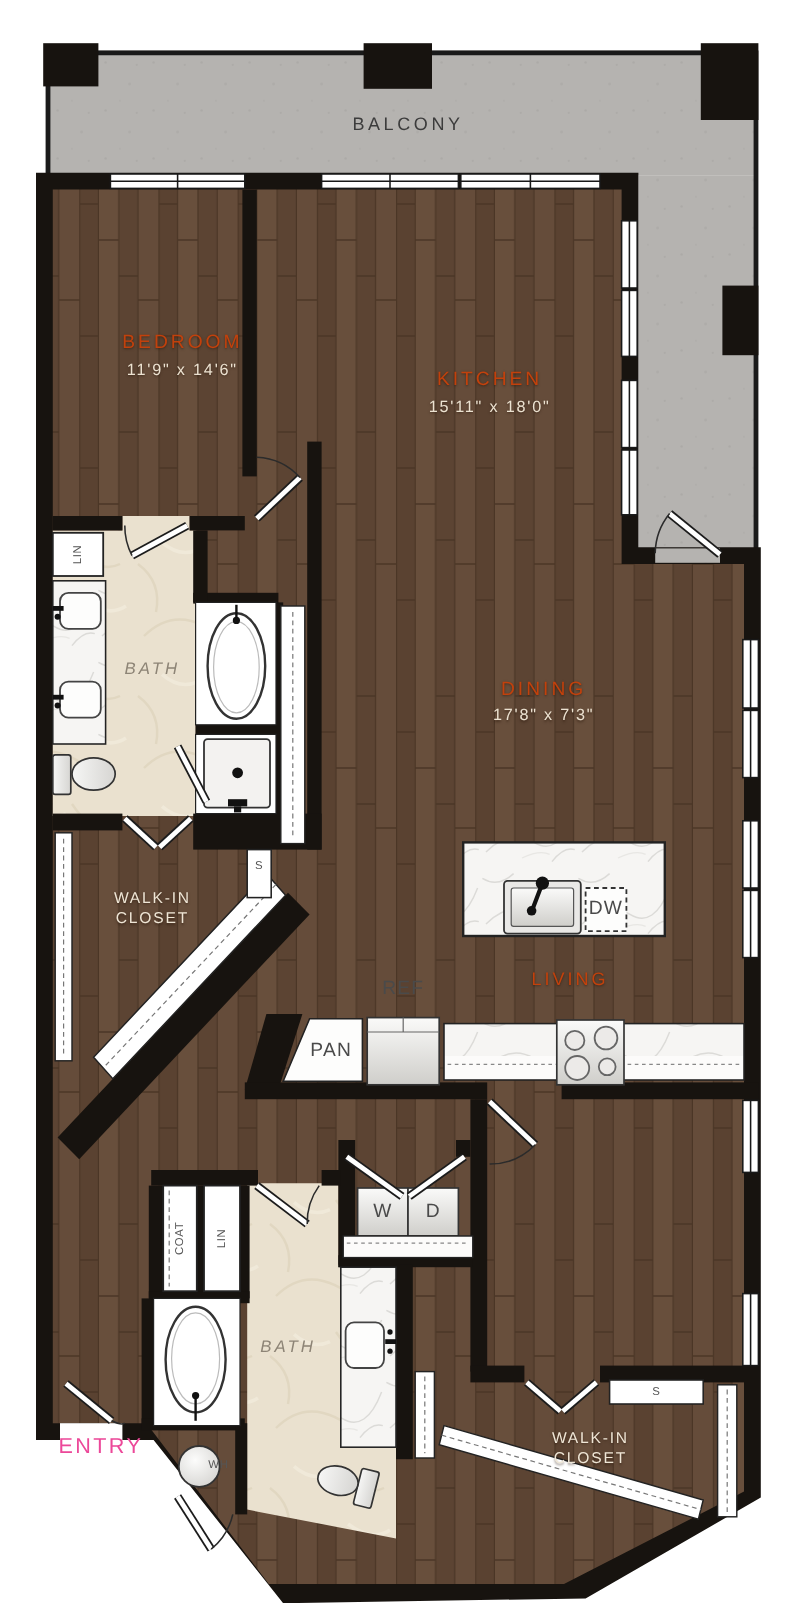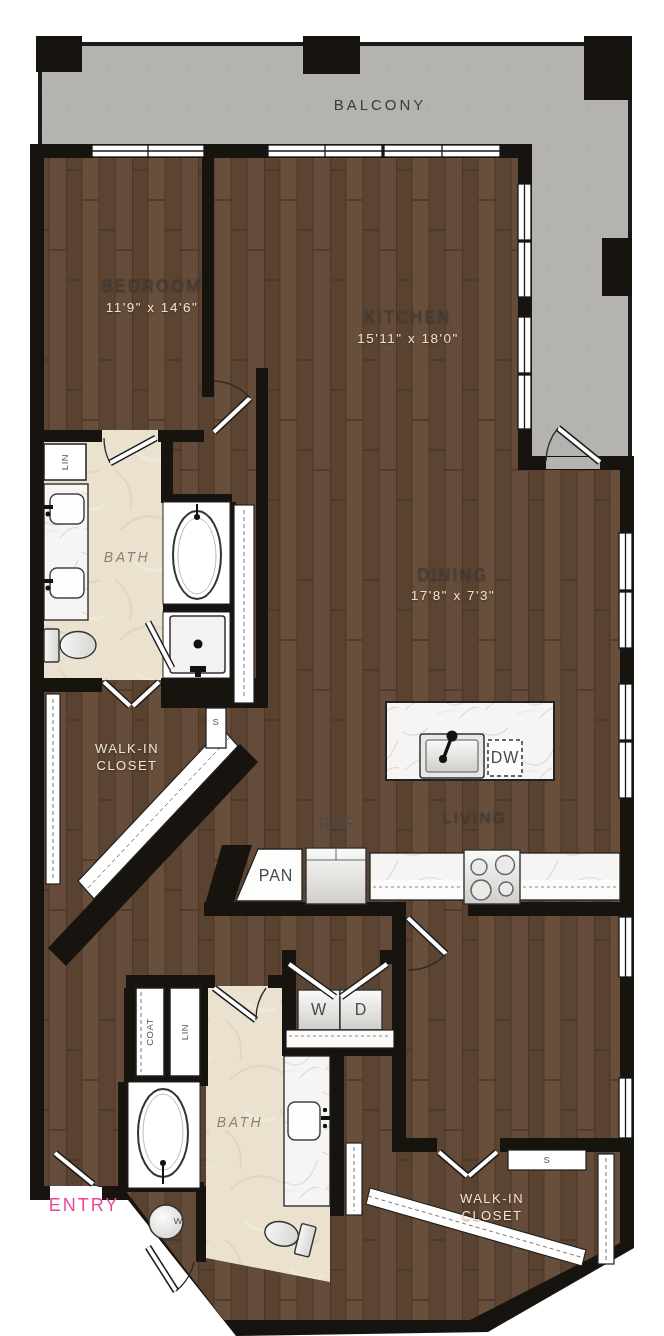--- a/index.html
+++ b/index.html
@@ -1,24 +1,24 @@
 <!DOCTYPE html>
 <html><head>
 <meta charset="utf-8">
 <style>
   html,body{margin:0;padding:0;background:#ffffff;}
   .stage{position:relative;width:664px;height:1336px;background:#fff;overflow:hidden;
          font-family:"Liberation Sans", sans-serif;}
   .stage svg{position:absolute;left:0;top:0;}
   .lbl{position:absolute;transform:translate(-50%,-50%);white-space:nowrap;line-height:1;}
   .v{transform:translate(-50%,-50%) rotate(-90deg);}
-  .room{font-size:16px;color:#404040;letter-spacing:2.5px;text-shadow:0 1px 2px rgba(35,18,5,.55);}
+  .room{font-size:16px;color:#c2410c;letter-spacing:2.5px;text-shadow:0 1px 2px rgba(35,18,5,.55);}
   .dims{font-size:13.5px;color:#ece2d1;letter-spacing:1.5px;text-shadow:0 1px 2px rgba(35,18,5,.5);}
   .wic{font-size:13px;color:#efe6d6;letter-spacing:1.5px;text-shadow:0 1px 2px rgba(35,18,5,.5);}
-  .dark{font-size:15px;color:#3c3c3c;letter-spacing:3px;margin-left:40px;}
+  .dark{font-size:15px;color:#3c3c3c;letter-spacing:3px;}
   .entry{font-size:18px;color:#ec4899;letter-spacing:2px;}
   .bathlbl{font-size:14px;color:#8d8476;letter-spacing:2.5px;font-style:italic;}
   .small{font-size:16px;color:#4a4a4a;letter-spacing:1px;}
   .xs{font-size:9.5px;color:#555555;letter-spacing:.5px;}
 </style>
 </head>
 <body>
 
 <div class="stage">
 <svg width="664" height="1336" viewBox="0 0 664 1336">

